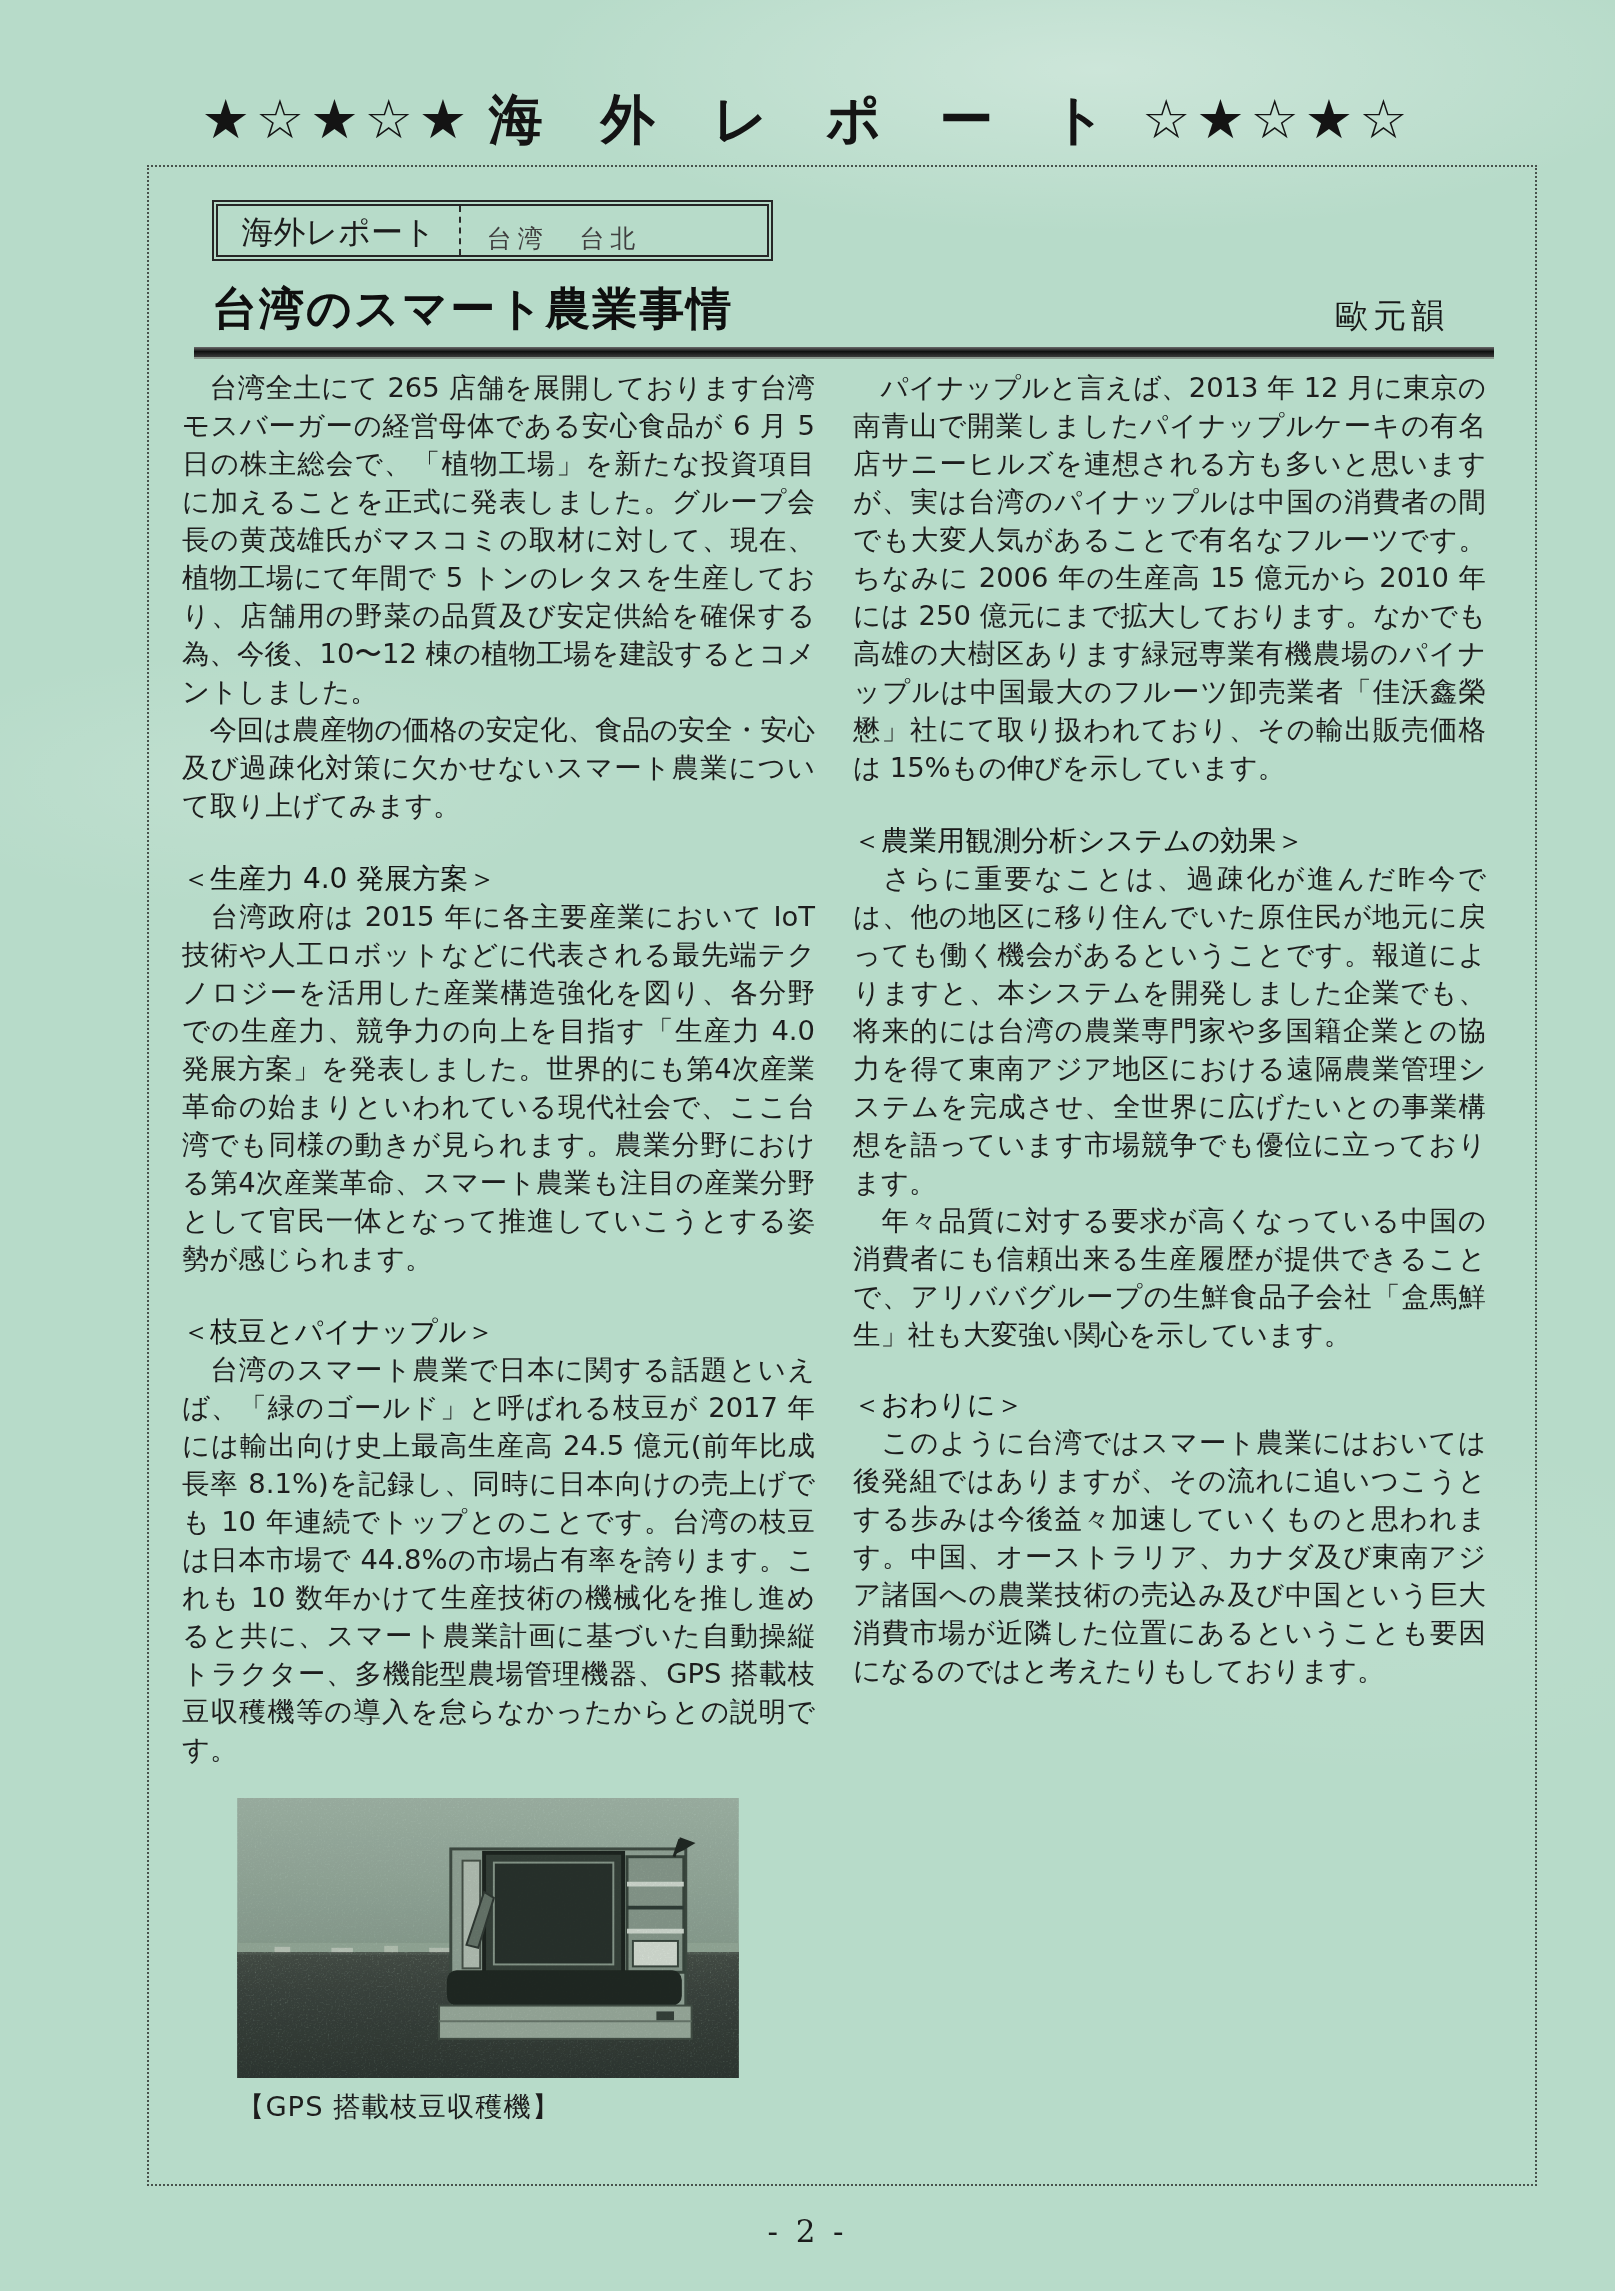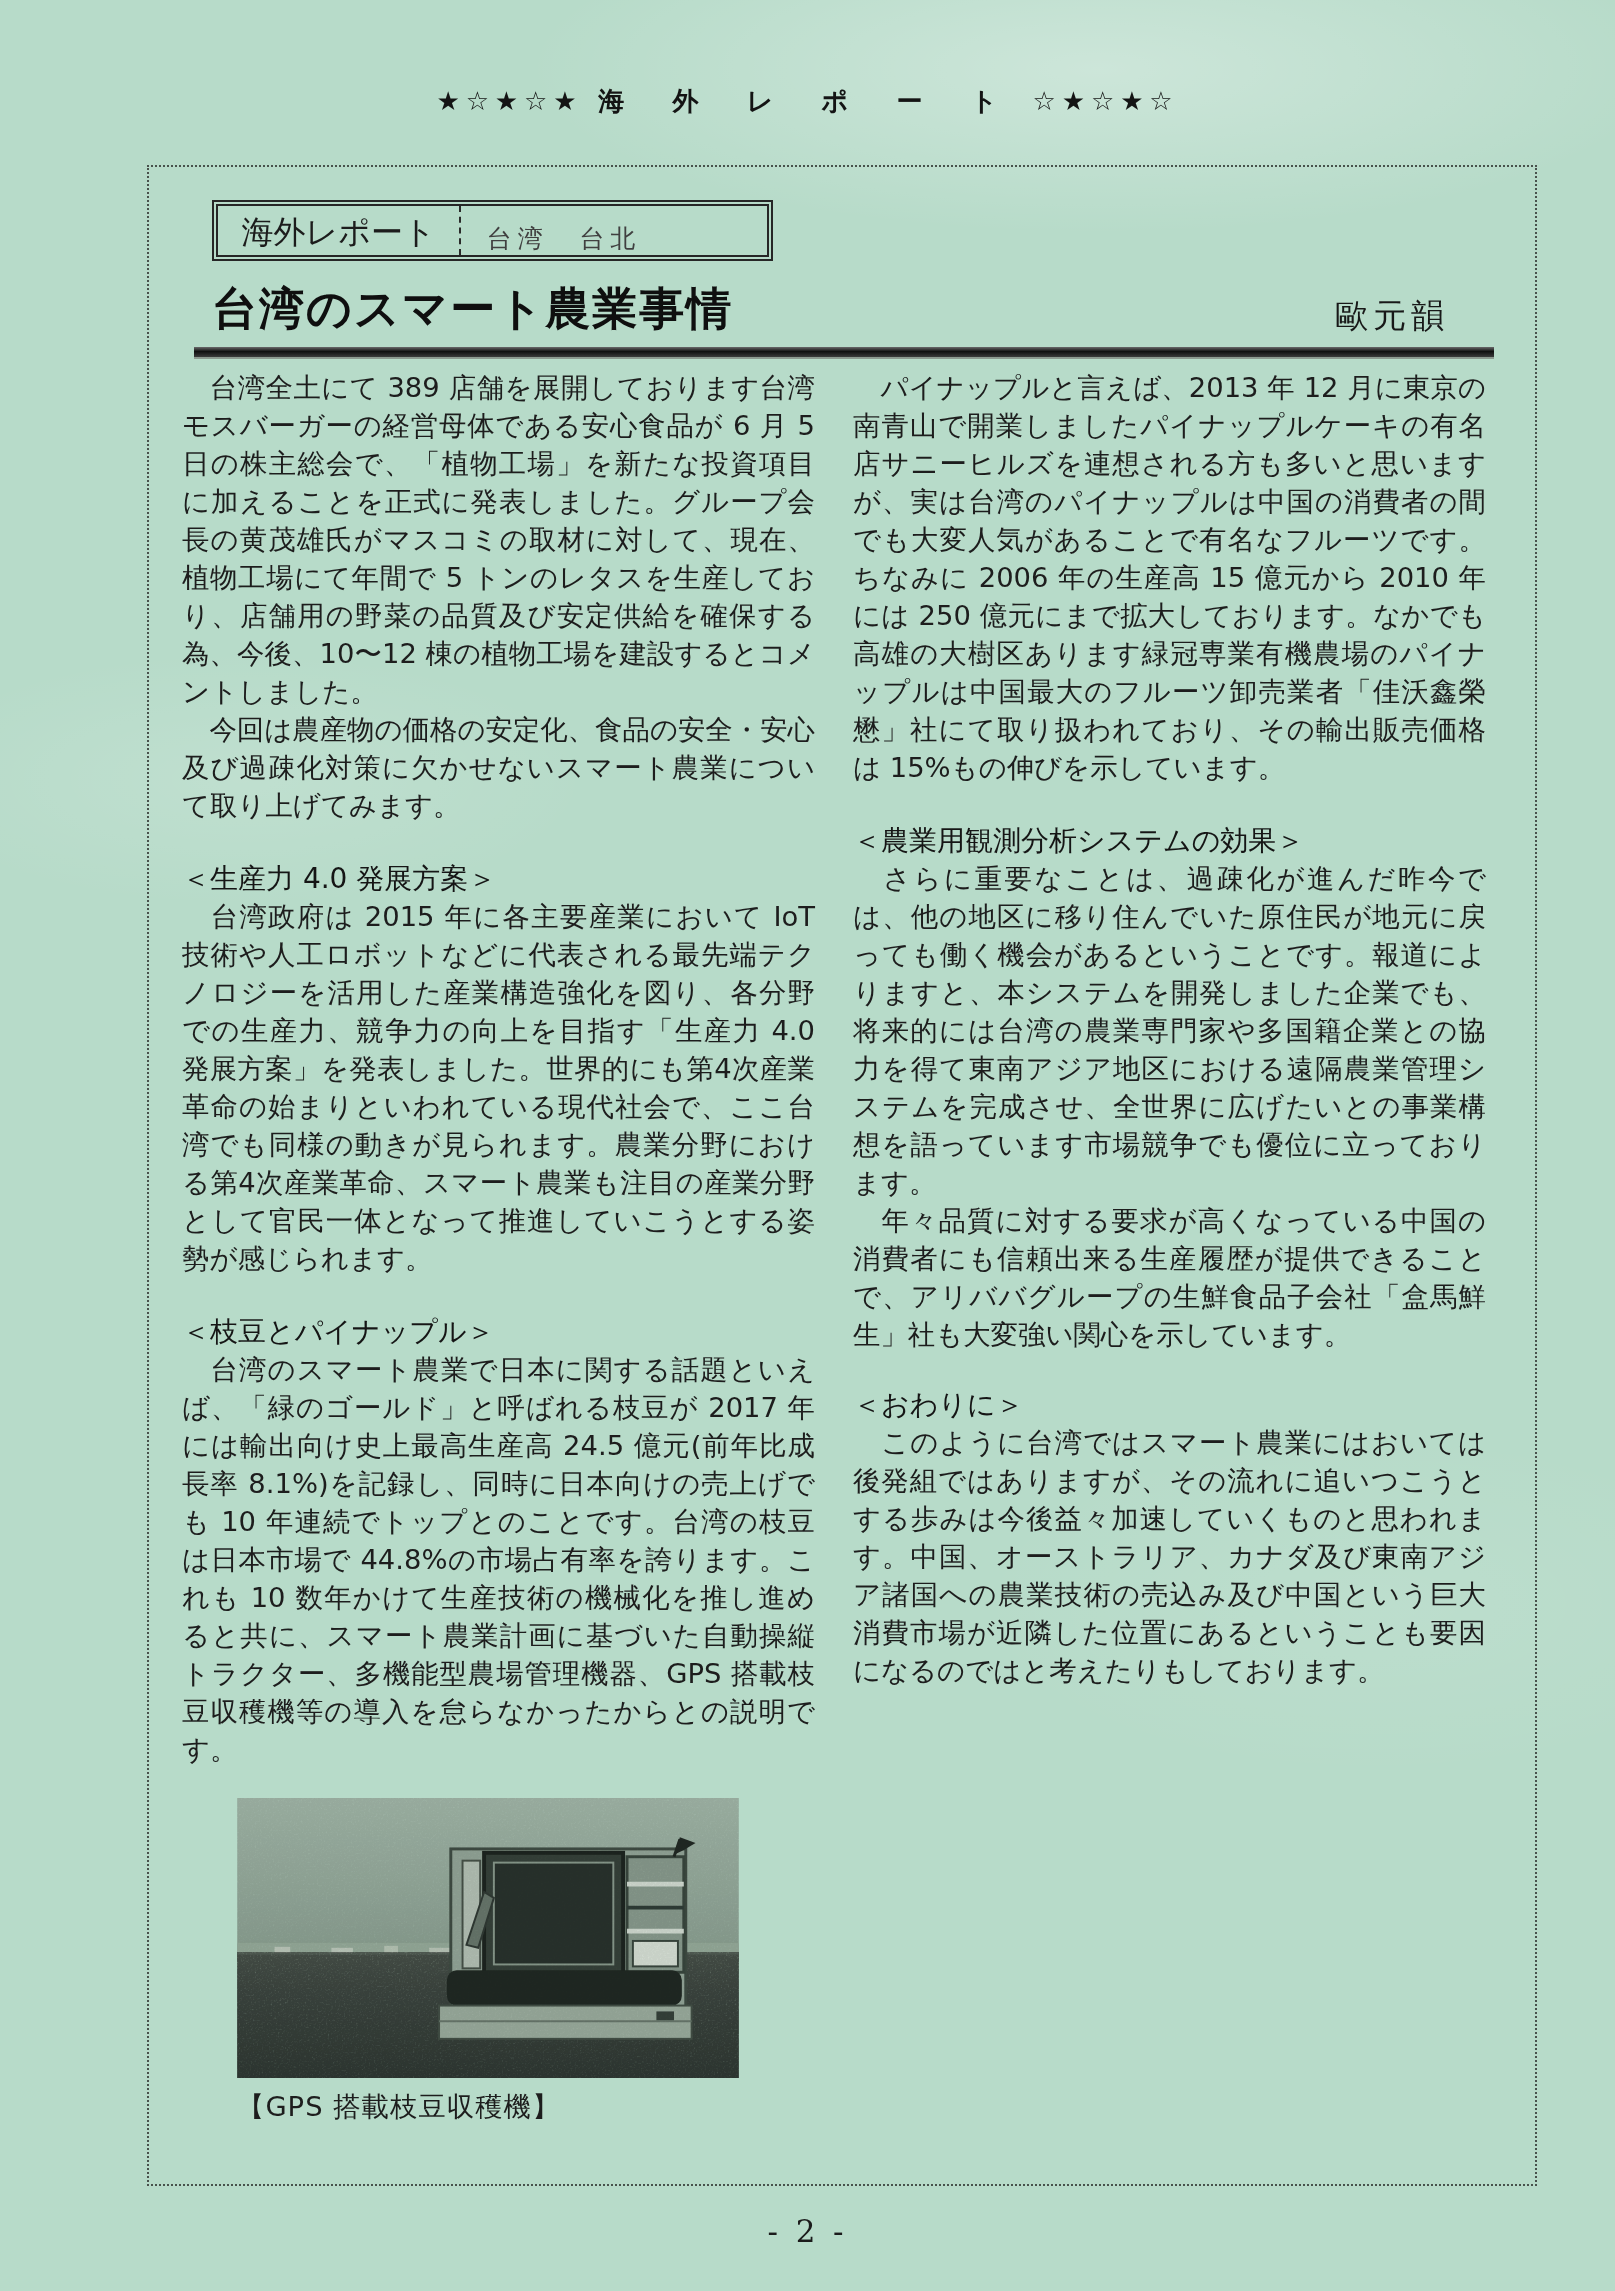--- a/index.html
+++ b/index.html
@@ -13,21 +13,21 @@
   }
   .paper-sheen{
     position:absolute;inset:0;pointer-events:none;
     background:
       radial-gradient(ellipse 882px 255px at 68% 3%, rgba(255,255,255,0.30), transparent 65%),
       radial-gradient(ellipse 588px 216px at 15% 34%, rgba(255,255,255,0.12), transparent 60%),
       radial-gradient(ellipse 686px 294px at 85% 70%, rgba(255,255,255,0.08), transparent 60%);
   }
   .page-title{
     position:absolute;top:84px;left:0;width:100%;
-    text-align:center;font-size:26px;font-weight:bold;color:#141414;
+    text-align:center;font-size:54px;font-weight:bold;color:#141414;
     letter-spacing:5.9px;white-space:nowrap;
   }
   .page-title .title-text{letter-spacing:19.6px;margin:0 15.7px;}
   .main-box{
     position:absolute;left:147px;top:165px;width:1390px;height:2021px;
     border:2px dotted #48524c;
     box-sizing:border-box;
   }
   .label-box{
     position:absolute;left:63px;top:33px;width:561px;height:61px;
@@ -99,21 +99,21 @@
     </div>
 
     <div class="headline-row">
       <h1 class="headline">台湾のスマート農業事情</h1>
       <span class="author">歐元韻</span>
     </div>
 
     <div class="title-rule"></div>
 
     <div class="col col-left">
-      <p>　台湾全土にて 389 店舗を展開しております台湾モスバーガーの経営母体である安心食品が 6 月 5 日の株主総会で、「植物工場」を新たな投資項目に加えることを正式に発表しました。グループ会長の黄茂雄氏がマスコミの取材に対して、現在、植物工場にて年間で 5 トンのレタスを生産しており、店舗用の野菜の品質及び安定供給を確保する為、今後、10〜12 棟の植物工場を建設するとコメントしました。</p>
+      <p>　台湾全土にて 265 店舗を展開しております台湾モスバーガーの経営母体である安心食品が 6 月 5 日の株主総会で、「植物工場」を新たな投資項目に加えることを正式に発表しました。グループ会長の黄茂雄氏がマスコミの取材に対して、現在、植物工場にて年間で 5 トンのレタスを生産しており、店舗用の野菜の品質及び安定供給を確保する為、今後、10〜12 棟の植物工場を建設するとコメントしました。</p>
       <p>　今回は農産物の価格の安定化、食品の安全・安心及び過疎化対策に欠かせないスマート農業について取り上げてみます。</p>
       <h2 class="sec">＜生産力 4.0 発展方案＞</h2>
       <p>　台湾政府は 2015 年に各主要産業において IoT 技術や人工ロボットなどに代表される最先端テクノロジーを活用した産業構造強化を図り、各分野での生産力、競争力の向上を目指す「生産力 4.0 発展方案」を発表しました。世界的にも第4次産業革命の始まりといわれている現代社会で、ここ台湾でも同様の動きが見られます。農業分野における第4次産業革命、スマート農業も注目の産業分野として官民一体となって推進していこうとする姿勢が感じられます。</p>
       <h2 class="sec">＜枝豆とパイナップル＞</h2>
       <p>　台湾のスマート農業で日本に関する話題といえば、「緑のゴールド」と呼ばれる枝豆が 2017 年には輸出向け史上最高生産高 24.5 億元(前年比成長率 8.1%)を記録し、同時に日本向けの売上げでも 10 年連続でトップとのことです。台湾の枝豆は日本市場で 44.8%の市場占有率を誇ります。これも 10 数年かけて生産技術の機械化を推し進めると共に、スマート農業計画に基づいた自動操縦トラクター、多機能型農場管理機器、GPS 搭載枝豆収穫機等の導入を怠らなかったからとの説明です。</p>
 
       <figure class="photo-figure">
         <div class="photo">
           <svg viewBox="0 0 512 286" width="502" height="280" xmlns="http://www.w3.org/2000/svg">
             <defs>

